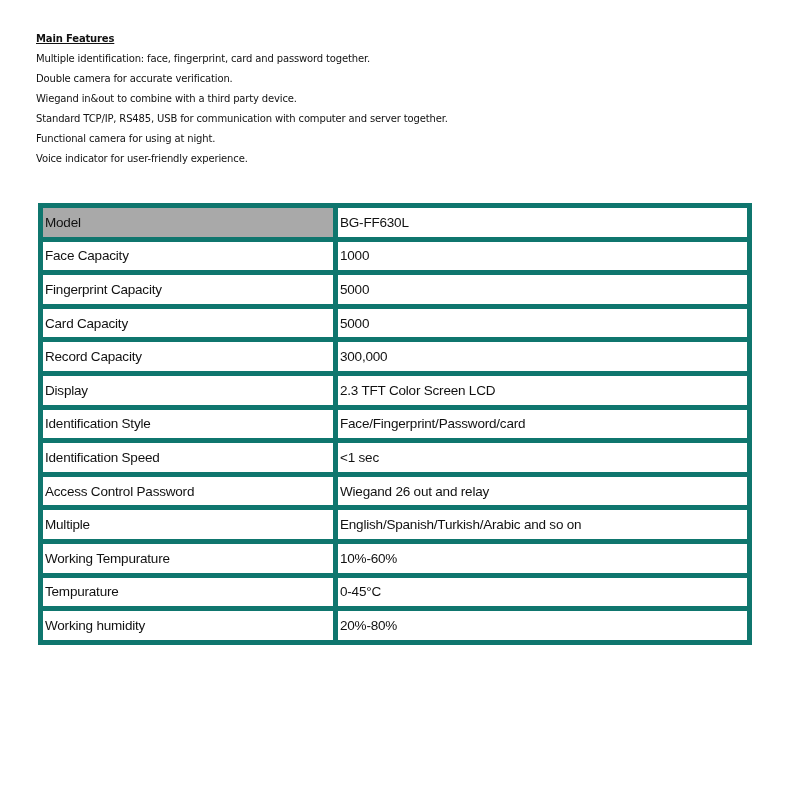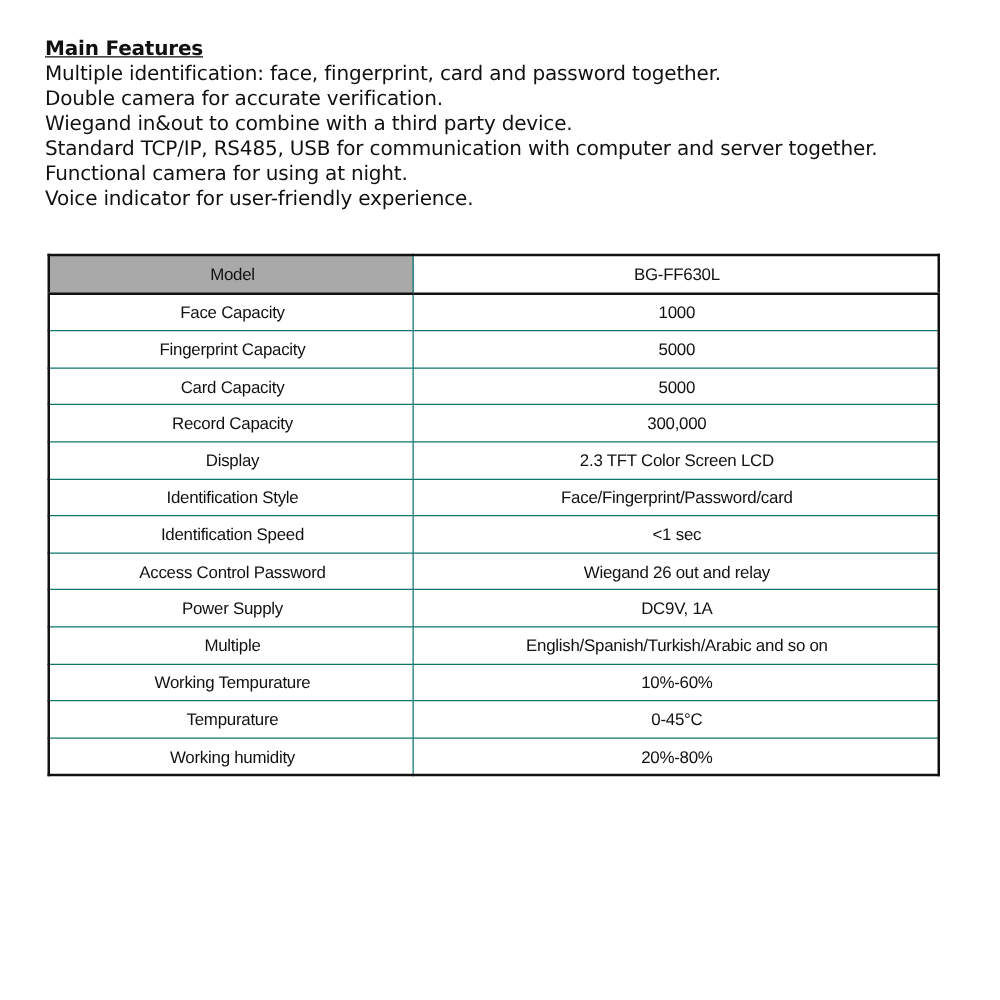--- a/index.html
+++ b/index.html
@@ -12,21 +12,21 @@
       height: 800px;
       position: relative;
       overflow: hidden;
       color: #111111;
     }
     .features {
       position: absolute;
       left: 36px;
       top: 29px;
       font-family: "DejaVu Sans", sans-serif;
-      font-size: 16px;
+      font-size: 10px;
       line-height: 20px;
       letter-spacing: -0.15px;
     }
     .features .heading {
       font-weight: bold;
       text-decoration: underline;
     }
     .features .line {
       white-space: nowrap;
     }
@@ -37,25 +37,24 @@
       width: 714px;
       border-collapse: collapse;
       border: 2px solid #111111;
       font-family: "Liberation Sans", sans-serif;
       font-size: 13.5px;
       letter-spacing: -0.2px;
     }
     table.specs td {
       height: 28.6px;
       padding: 0 0 0 2px;
-      border: 1px solid #0f766e;
+      border: 5px solid #0f766e;
       vertical-align: middle;
       white-space: nowrap;
       color: #111111;
-      text-align: center;
     }
     table.specs td.key {
       width: 288px;
     }
     table.specs tr.head td {
       border-bottom: 2px solid #111111;
     }
     table.specs tr.head td.key {
       background: #a9a9a9;
     }
@@ -105,24 +104,20 @@
     </tr>
     <tr>
       <td class="key">Identification Speed</td>
       <td class="val">&lt;1 sec</td>
     </tr>
     <tr>
       <td class="key">Access Control Password</td>
       <td class="val">Wiegand 26 out and relay</td>
     </tr>
     <tr>
-      <td class="key">Power Supply</td>
-      <td class="val">DC9V, 1A</td>
-    </tr>
-    <tr>
       <td class="key">Multiple</td>
       <td class="val">English/Spanish/Turkish/Arabic and so on</td>
     </tr>
     <tr>
       <td class="key">Working Tempurature</td>
       <td class="val">10%-60%</td>
     </tr>
     <tr>
       <td class="key">Tempurature</td>
       <td class="val">0-45°C</td>

